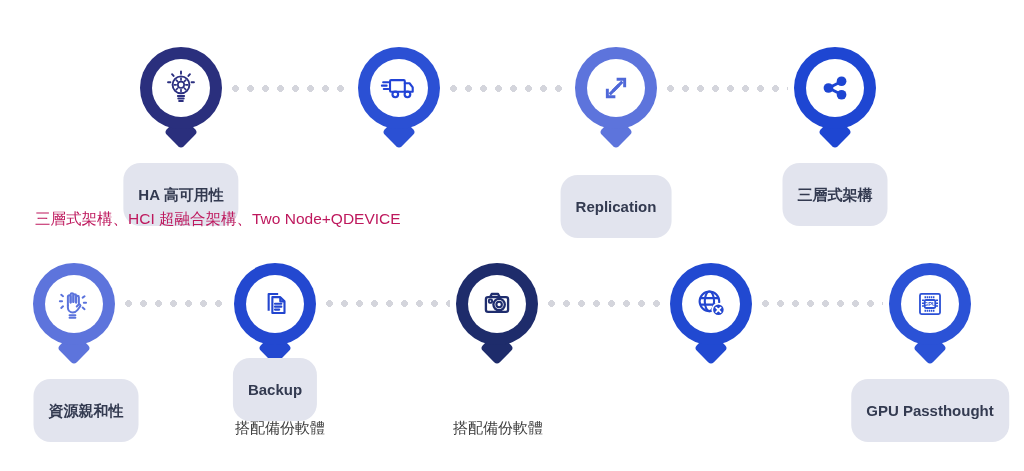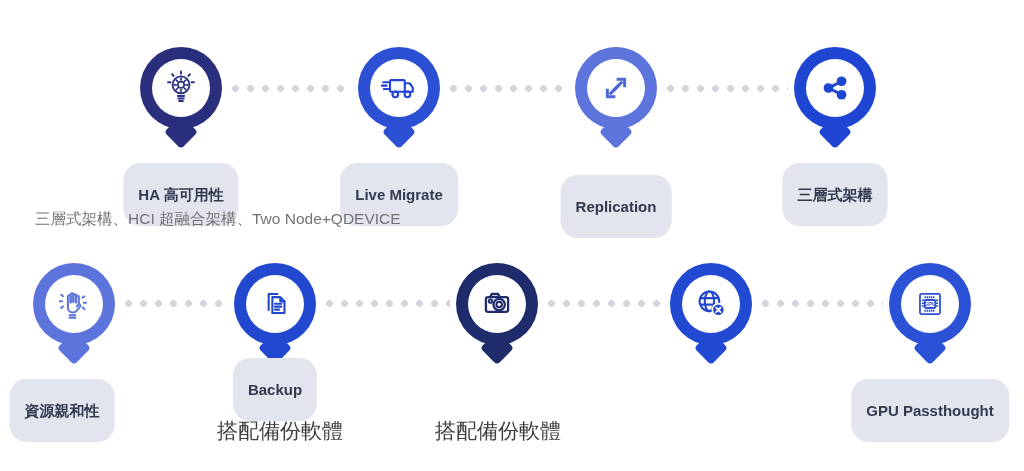--- a/index.html
+++ b/index.html
@@ -25,24 +25,24 @@
     background-image:radial-gradient(circle closest-side,#d4d5dc 97%,rgba(212,213,220,0) 100%);
     background-size:15px 7px;background-repeat:repeat-x;
   }
   .pill{
     position:absolute;transform:translateX(-50%);white-space:nowrap;
     background:#e2e4ee;color:#333a50;font-weight:bold;font-size:15px;
     padding:24px 15px;border-radius:17px;line-height:1;
   }
   .subtitle{
     position:absolute;transform:translateX(-50%);white-space:nowrap;
-    color:#3d3d3d;font-size:21px;line-height:1;
+    color:#3d3d3d;font-size:15px;line-height:1;
   }
   .mid-text{
-    position:absolute;left:35px;top:209px;color:#737373;font-size:15.5px;line-height:1.3;
+    position:absolute;left:35px;top:209px;color:#be185d;font-size:15.5px;line-height:1.3;
   }
   svg{display:block;}
 </style>
 </head>
 <body>
 
 <div class="canvas">
 
   <div class="dots" style="left:228px;top:85px;width:124px;"></div>
   <div class="dots" style="left:446px;top:85px;width:123px;"></div>
@@ -76,21 +76,20 @@
         <svg width="38" height="38" viewBox="0 0 36 36" fill="none" stroke="#2143d6" stroke-width="2" stroke-linecap="round" stroke-linejoin="round">
           <rect x="9.5" y="10.5" width="14" height="11" rx="1"></rect>
           <path d="M23.5 13.5H28l3 4v4h-7.5"></path>
           <circle cx="14.5" cy="24" r="2.7"></circle>
           <circle cx="26" cy="24" r="2.7"></circle>
           <path d="M3 12.5h5M1.8 15.8h4.5M3.6 19h4.4"></path>
         </svg>
       </div>
     </div>
   </div>
-  <div class="pill" style="left:399px;top:163px;">Live Migrate</div>
 
   <div class="pin" style="left:575px;top:47px;--ring:#5d74dc;">
     <div class="pin-tail"></div>
     <div class="pin-head">
       <div class="pin-inner">
         <svg width="38" height="38" viewBox="0 0 36 36" fill="none" stroke="#4f68d8" stroke-width="2.8">
           <path d="M15 21l9-9"></path>
           <path d="M18.6 9.8h7.6v7.6"></path>
           <path d="M21 15l-9 9"></path>
           <path d="M17.4 26.2H9.8v-7.6"></path>
@@ -132,21 +131,21 @@
           <path d="M17.4 16v-6a1.3 1.3 0 0 1 2.6 0v6.5"></path>
           <path d="M20 16.5v-5a1.3 1.3 0 0 1 2.6 0v6"></path>
           <path d="M12.2 19.5v1.8c0 2.9 2.1 4.7 4.7 4.7 1.9 0 3.3-.8 4.4-2.3l2.6-3.6c.8-1.1-.7-2.4-1.7-1.4l-1.6 1.6"></path>
           <path d="M13.8 28.6h5.5M13.8 31h5.5"></path>
           <path d="M7.6 10.6L5.9 9.3M6.7 15.4H4.6M7.6 20.2l-1.7 1.5"></path>
           <path d="M26.2 12l1.8-1.3M27.3 16.8h2.1M26.2 21.4l1.8 1.5"></path>
         </svg>
       </div>
     </div>
   </div>
-  <div class="pill" style="left:62px;top:379px;">資源親和性</div>
+  <div class="pill" style="left:86px;top:379px;">資源親和性</div>
 
   <div class="pin" style="left:234px;top:263px;--ring:#2348d0;">
     <div class="pin-tail"></div>
     <div class="pin-head">
       <div class="pin-inner">
         <svg width="38" height="38" viewBox="0 0 36 36" fill="none" stroke="#2346cf" stroke-width="2" stroke-linejoin="round">
           <path d="M12 24.5V8.5h9"></path>
           <path d="M15.5 26.5v-15H23l4 4v11z"></path>
           <path d="M23 11.5v4h4"></path>
           <path stroke-linecap="round" d="M18 17.7h6M18 20.5h6M18 23.3h4"></path>

